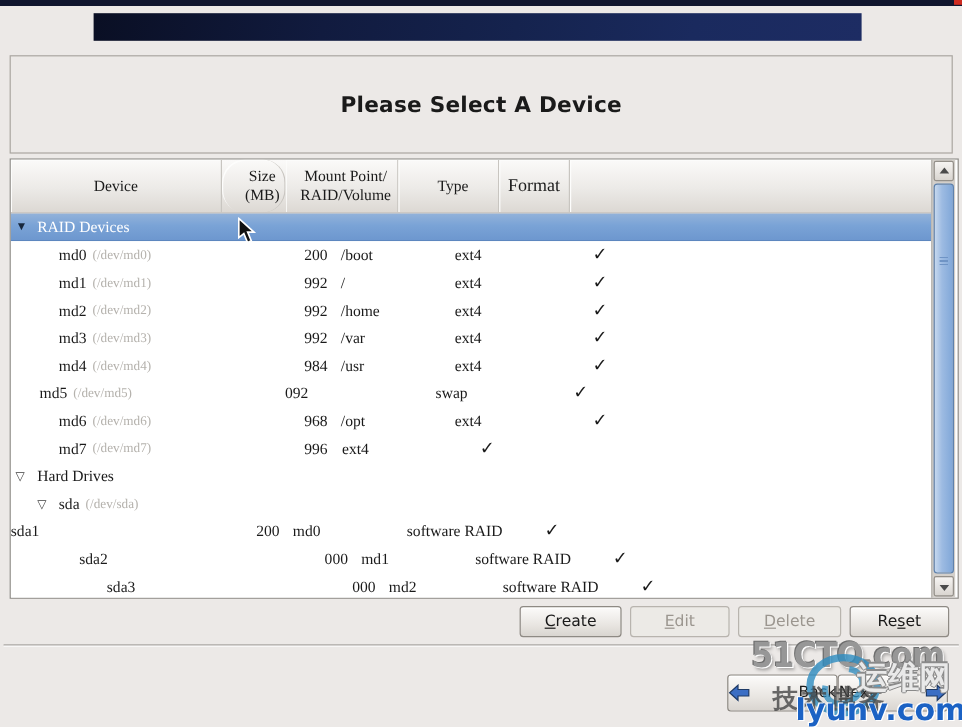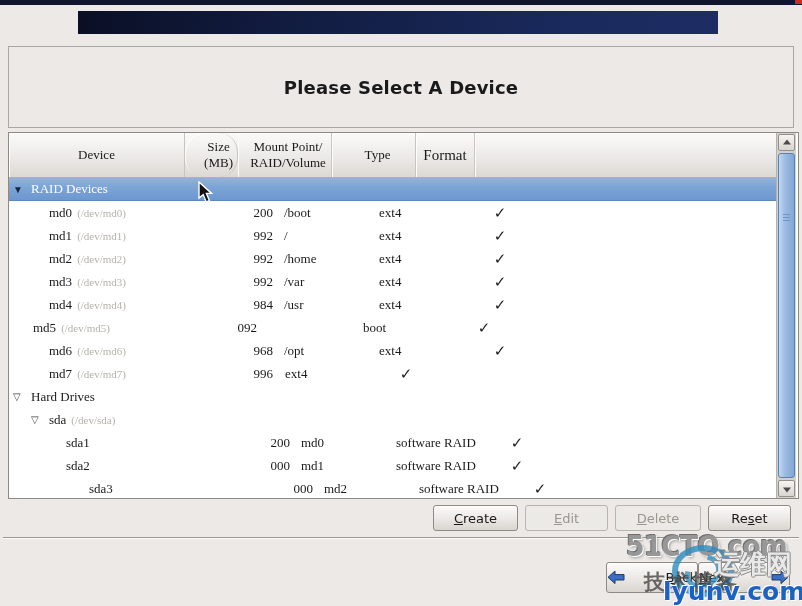--- a/index.html
+++ b/index.html
@@ -167,21 +167,21 @@
             <div class="cell c-type">ext4</div>
             <div class="cell c-format">✓</div>
           </div>
           <div class="trow">
             <div class="cell c-device" style="padding-left: 24px;">
               <span>md5</span>
               <span class="dev-path">(/dev/md5)</span>
             </div>
             <div class="cell c-size">092</div>
             <div class="cell c-mount"></div>
-            <div class="cell c-type">boot</div>
+            <div class="cell c-type">swap</div>
             <div class="cell c-format">✓</div>
           </div>
           <div class="trow">
             <div class="cell c-device" style="padding-left: 40px;">
               <span>md6</span>
               <span class="dev-path">(/dev/md6)</span>
             </div>
             <div class="cell c-size">968</div>
             <div class="cell c-mount">/opt</div>
             <div class="cell c-type">ext4</div>
@@ -211,21 +211,21 @@
               <span class="expander">▽</span>
               <span>sda</span>
               <span class="dev-path">(/dev/sda)</span>
             </div>
             <div class="cell c-size"></div>
             <div class="cell c-mount"></div>
             <div class="cell c-type"></div>
             <div class="cell c-format"></div>
           </div>
           <div class="trow">
-            <div class="cell c-device" style="padding-left: 57px;">
+            <div class="cell c-device" style="">
               <span>sda1</span>
             </div>
             <div class="cell c-size">200</div>
             <div class="cell c-mount">md0</div>
             <div class="cell c-type">software RAID</div>
             <div class="cell c-format">✓</div>
           </div>
           <div class="trow">
             <div class="cell c-device" style="padding-left: 57px;">
               <span>sda2</span>

